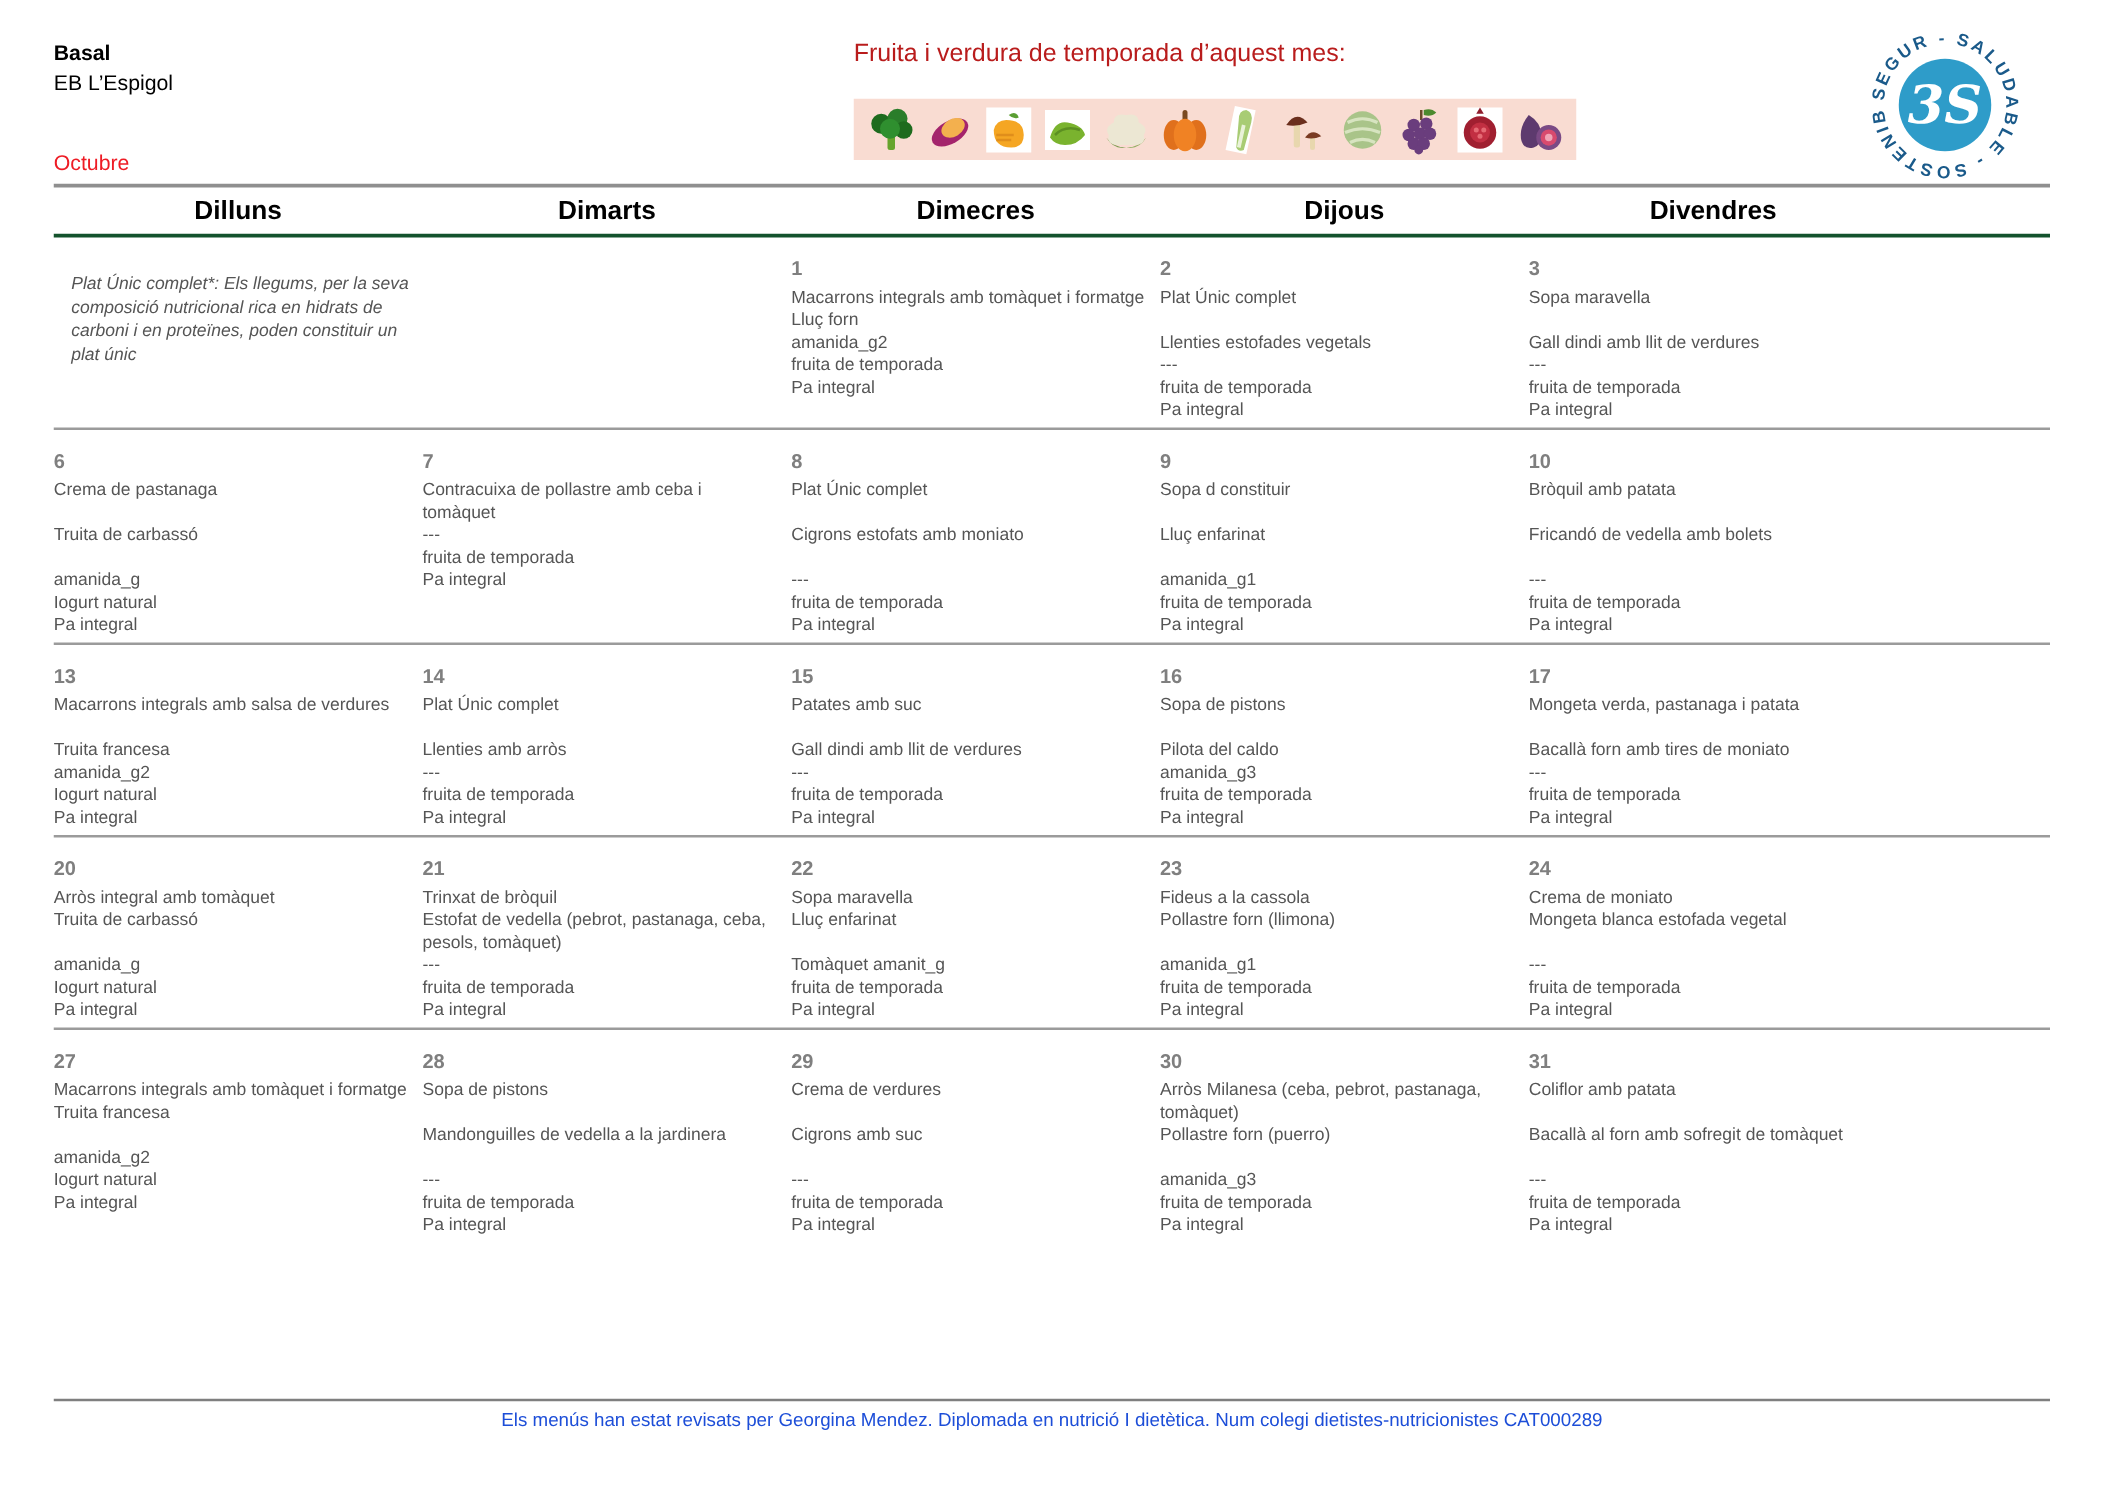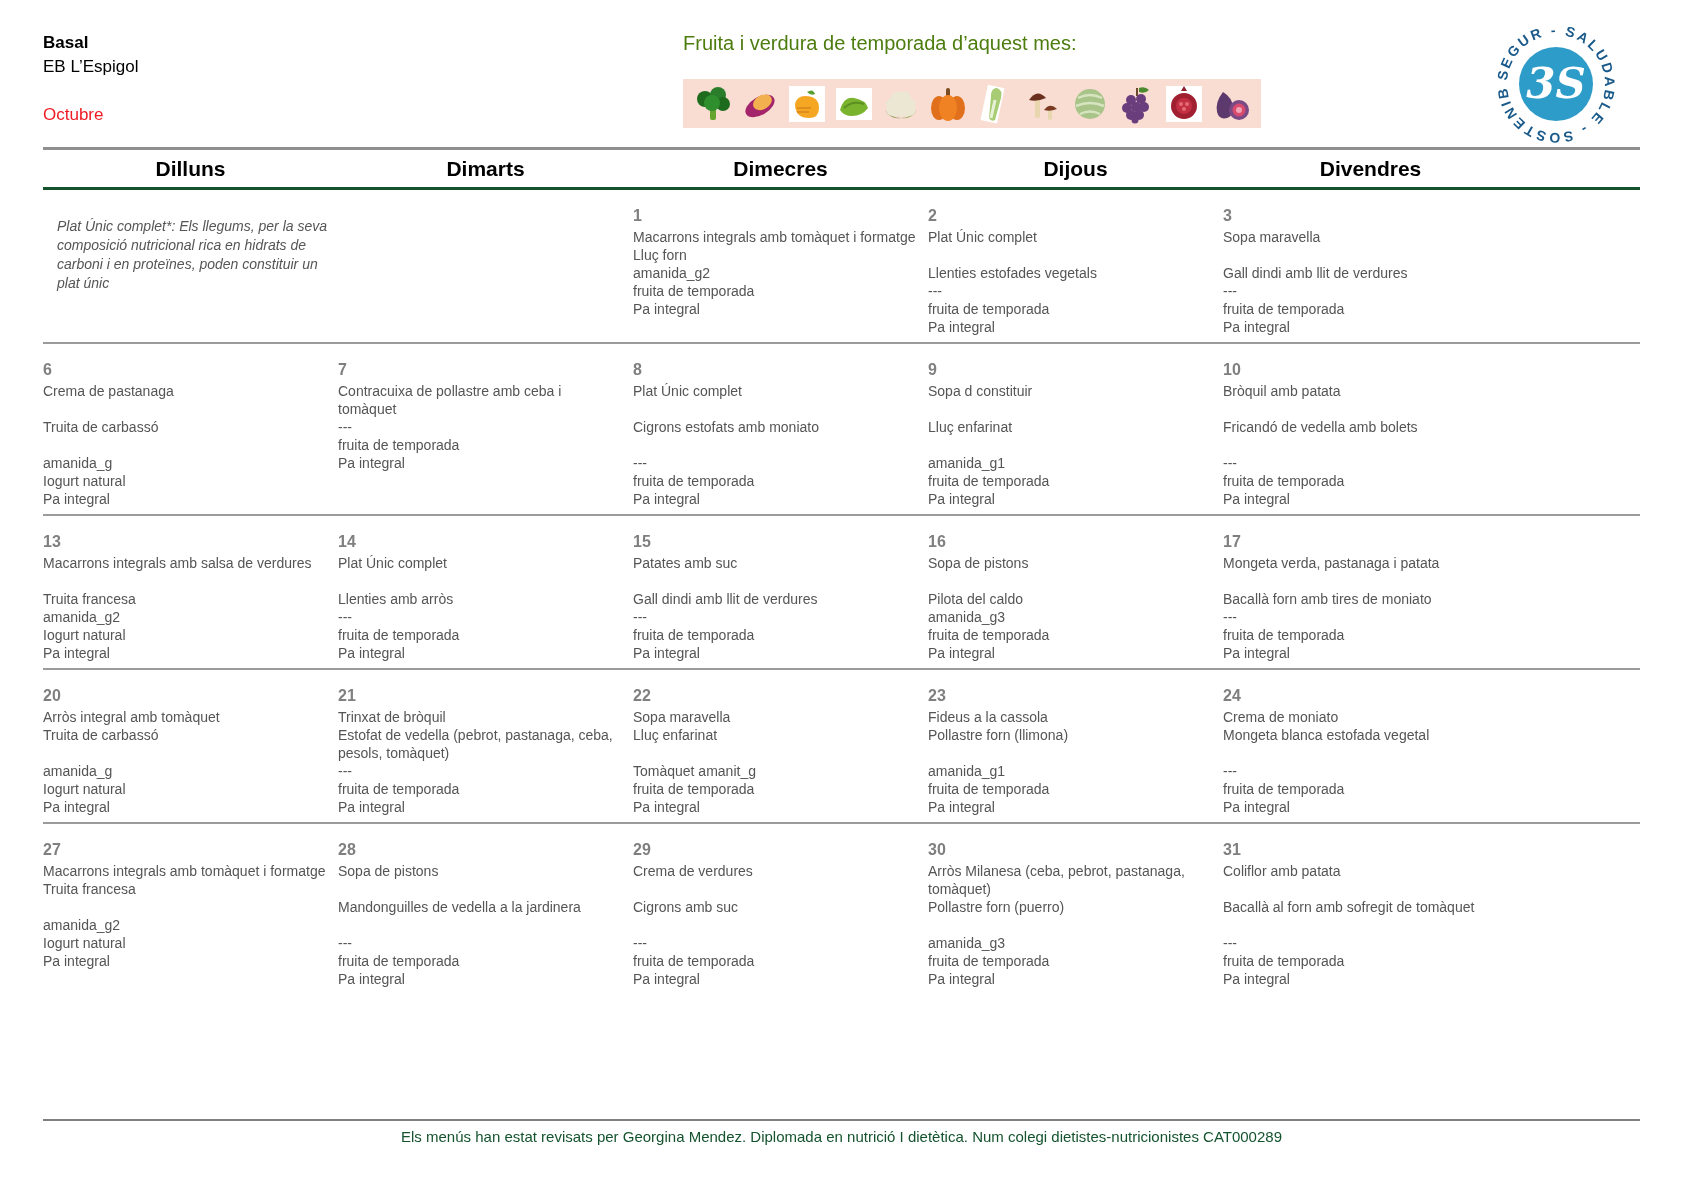--- a/index.html
+++ b/index.html
@@ -3,21 +3,21 @@
 <meta charset="utf-8">
 <style>
   html,body{margin:0;padding:0;}
   body{
     width:1683px;height:1190px;background:#ffffff;position:relative;overflow:hidden;
     font-family:"Liberation Sans",sans-serif;color:#000;
   }
   .program{position:absolute;left:43px;top:33px;font-size:17px;font-weight:bold;}
   .school{position:absolute;left:43px;top:57px;font-size:17px;}
   .month{position:absolute;left:43px;top:105px;font-size:17px;color:#ee1c25;}
-  .season-title{position:absolute;left:683px;top:32px;font-size:20px;color:#4d7c0f;}
+  .season-title{position:absolute;left:683px;top:32px;font-size:20px;color:#b91c1c;}
   .fruit-strip{
     position:absolute;left:683px;top:79px;width:578px;height:49px;background:#f9dcd2;
     display:flex;align-items:center;justify-content:space-between;padding:0 10px;box-sizing:border-box;
   }
   .fruit-icon{width:40px;height:40px;display:block;}
   .fruit-icon svg{width:40px;height:40px;display:block;}
   .logo{position:absolute;left:1494px;top:22px;width:124px;height:124px;}
 
   .calendar{position:absolute;left:43px;top:147px;width:1597px;}
   .weekday-row{
@@ -37,31 +37,31 @@
   #weeks .week:nth-child(5){min-height:180px;}
   .day-cell{padding:4px 12px 6px 0;}
   .day-num{font-size:16px;font-weight:bold;color:#7f7f7f;margin-bottom:3px;}
   .menu-line{font-size:14px;line-height:18px;color:#555;}
   .note{
     font-style:italic;padding:14px 0 0 14px;max-width:272px;
     font-size:14px;line-height:19px;color:#555;
   }
   .footer{
     position:absolute;left:43px;width:1597px;top:1119px;
-    border-top:2px solid #7f7f7f;text-align:center;padding-top:7px;font-size:15px;color:#14532d;
+    border-top:2px solid #7f7f7f;text-align:center;padding-top:7px;font-size:15px;color:#1d4ed8;
   }
 </style>
 </head>
 <body>
 
 <div class="page">
 
   <div class="program">Basal</div>
   <div class="school">EB L’Espigol</div>
-  <div class="month" style="color: rgb(238, 28, 37);">Octubre</div>
+  <div class="month" style="color: rgb(238, 28, 37); margin-top: 16px;">Octubre</div>
 
   <div class="season-title">Fruita i verdura de temporada d’aquest mes:</div>
   <div class="fruit-strip" id="fruit-strip" style="background: rgb(249, 220, 210);">
       <span class="fruit-icon">
         <svg viewBox="0 0 40 40">
           <rect x="17" y="22" width="6" height="14" rx="2" fill="#67a42d"></rect>
           <circle cx="12" cy="15" r="8" fill="#1e6b1e"></circle>
           <circle cx="25" cy="11" r="8" fill="#2a7d2a"></circle>
           <circle cx="30" cy="20" r="7" fill="#1e6b1e"></circle>
           <circle cx="19" cy="19" r="8" fill="#2f8f2f"></circle>

